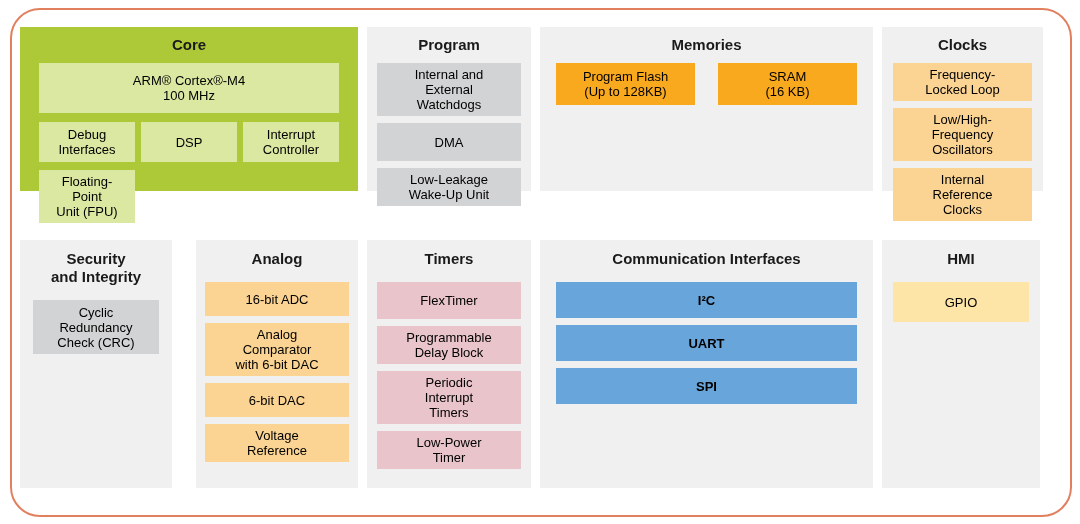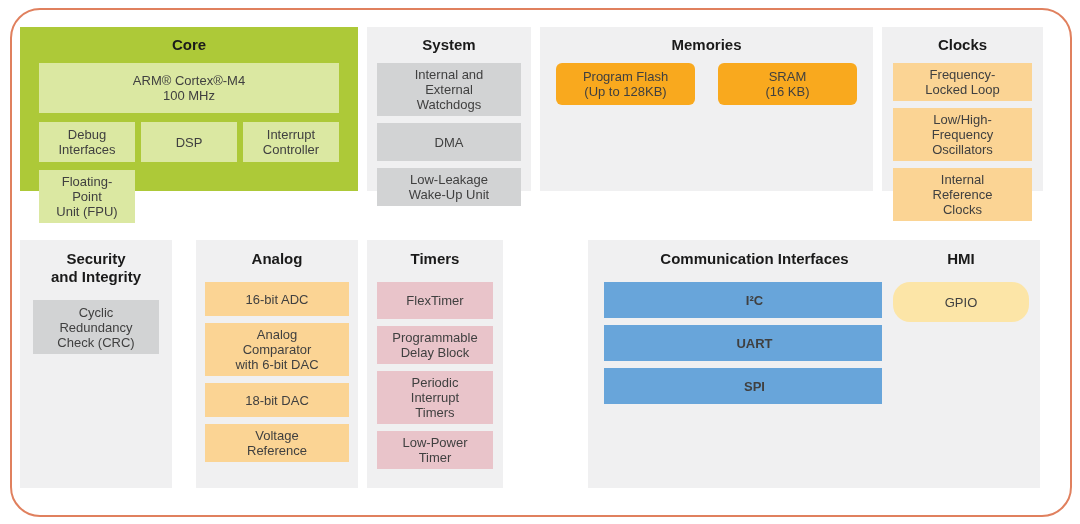--- a/index.html
+++ b/index.html
@@ -57,44 +57,44 @@
   .block {
     display: flex;
     align-items: center;
     justify-content: center;
     text-align: center;
     white-space: pre-line;
     font-size: 13px;
     line-height: 15px;
     padding: 4px 8px;
     min-height: 34px;
-    color: #404040;
+    color: #000000;
   }
   .b-green  { background: #dbe8a2; }
   .b-gray   { background: #d2d3d4; }
   .b-orange { background: #f9a91e; }
   .b-lorange{ background: #fbd494; }
-  .b-yellow { background: #fce5a7; border-radius: 17px; }
+  .b-yellow { background: #fce5a7; }
   .b-pink   { background: #e9c4ca; }
   .b-blue   { background: #68a5da; }
 
   .arm-block { min-height: 50px; margin-bottom: 2px; }
   .core-grid {
     display: grid;
     grid-template-columns: 1fr 1fr 1fr;
     gap: 8px 6px;
   }
   .core-grid .block { min-height: 40px; }
 
   .mem-grid {
     display: grid;
     grid-template-columns: 1fr 1fr;
     gap: 23px;
   }
-  .mem-grid .block { min-height: 42px; border-radius: 6px; }
+  .mem-grid .block { min-height: 42px; }
 
   .comm .block { min-height: 36px; font-weight: bold; }
   .hmi-block   { min-height: 40px; }
   .sys-block   { min-height: 38px; }
   .clk-block   { min-height: 38px; }
   .tmr-block   { min-height: 37px; }
   .crc-block   { min-height: 54px; }
 </style>
 </head>
 <body>
@@ -113,21 +113,21 @@
         <div class="block b-green">DSP</div>
         <div class="block b-green">Interrupt
 Controller</div>
         <div class="block b-green">Floating-Point
 Unit (FPU)</div>
       </div>
     </div>
   </div>
 
   <div class="panel row-top" style="left:367px;width:164px;">
-    <div class="panel-title">System</div>
+    <div class="panel-title">Program</div>
     <div class="blocks pad-narrow">
       <div class="block b-gray sys-block">Internal and
 External
 Watchdogs</div>
       <div class="block b-gray sys-block">DMA</div>
       <div class="block b-gray sys-block">Low-Leakage
 Wake-Up Unit</div>
     </div>
   </div>
 
@@ -167,41 +167,41 @@
     </div>
   </div>
 
   <div class="panel row-bottom" style="left:196px;width:162px;">
     <div class="panel-title">Analog</div>
     <div class="blocks pad-analog gap-analog">
       <div class="block b-lorange">16-bit ADC</div>
       <div class="block b-lorange">Analog
 Comparator
 with 6-bit DAC</div>
-      <div class="block b-lorange">18-bit DAC</div>
+      <div class="block b-lorange">6-bit DAC</div>
       <div class="block b-lorange">Voltage
 Reference</div>
     </div>
   </div>
 
-  <div class="panel row-bottom" style="left:367px;width:136px;">
+  <div class="panel row-bottom" style="left:367px;width:164px;">
     <div class="panel-title">Timers</div>
     <div class="blocks pad-narrow">
       <div class="block b-pink tmr-block">FlexTimer</div>
       <div class="block b-pink tmr-block">Programmable
 Delay Block</div>
       <div class="block b-pink tmr-block">Periodic
 Interrupt
 Timers</div>
       <div class="block b-pink tmr-block">Low-Power
 Timer</div>
     </div>
   </div>
 
-  <div class="panel row-bottom comm" style="left:540px;width:333px;margin-left:48px;">
+  <div class="panel row-bottom comm" style="left:540px;width:333px;">
     <div class="panel-title">Communication Interfaces</div>
     <div class="blocks pad-wide">
       <div class="block b-blue">I²C</div>
       <div class="block b-blue">UART</div>
       <div class="block b-blue">SPI</div>
     </div>
   </div>
 
   <div class="panel row-bottom" style="left:882px;width:158px;">
     <div class="panel-title">HMI</div>

